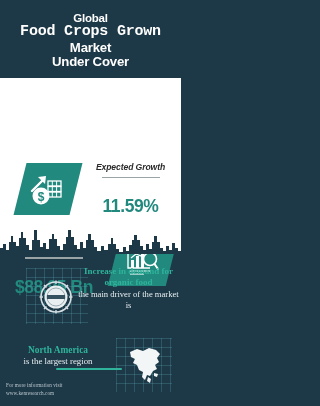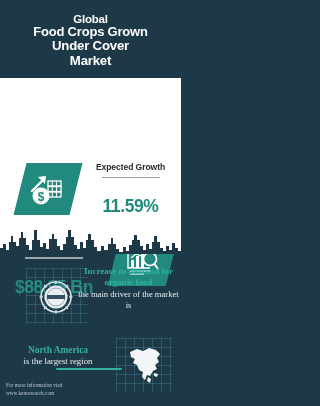--- a/index.html
+++ b/index.html
@@ -27,21 +27,21 @@
   }
   .header .ln {
     color:#ffffff;
     font-weight:bold;
     line-height:1.08;
     text-align:center;
     letter-spacing:-0.2px;
     white-space:nowrap;
   }
   .header .ln.l1 { font-size:11.5px; }
-  .header .ln.l2 { font-size:13px; }
+  .header .ln.l2 { font-size:15px;font-family:Liberation Mono, monospace; }
   .header .ln.l3 { font-size:13.2px; }
   .header .ln.l4 { font-size:13.2px; }
 
   
   .whiteband {
     position:absolute; left:0; top:78px; width:181px; height:154px;
     background:#ffffff;
   }
 
   
@@ -54,21 +54,21 @@
   .para > .glyph { transform:skewX(14deg); display:block; }
 
   .growth-row { position:absolute; left:0; top:82px; width:181px; height:62px; }
   .growth-icon { left:20px; top:3px; width:56px; height:52px; }
   .growth-txt {
     position:absolute; left:82px; top:2px; width:97px;
     text-align:center;
   }
   .growth-txt .cap {
     font-size:8.6px; font-weight:bold; color:#2a2a2a;
-    line-height:1.25; letter-spacing:-0.1px;
+    line-height:1.25; letter-spacing:-0.1px;font-style:italic;
   }
   .rule-gray {
     width:58px; height:1.6px; background:#9aa3a6;
     margin:4px auto 3px auto;
   }
   .bignum {
     font-size:17.5px; font-weight:bold; color:#21897e;
     letter-spacing:-0.4px; line-height:1;margin-top:20px;
   }
 
@@ -130,22 +130,22 @@
   .footer div { color:#b9c7cc; font-size:5.2px; line-height:1.5; letter-spacing:0.05px; }
 </style>
 </head>
 <body>
 
 <div id="infographic">
 
   <div class="header">
     <div class="ln l1">Global</div>
     <div class="ln l2">Food Crops Grown</div>
+    <div class="ln l4">Market</div>
     <div class="ln l3">Under Cover</div>
-    <div class="ln l4">Market</div>
   </div>
 
   <div class="whiteband">
 
     <div class="growth-row">
       <div class="para growth-icon">
         <svg class="glyph" width="40" height="36" viewBox="0 0 40 36">
           <path d="M4 20 L16 8" stroke="#ffffff" stroke-width="2.4" fill="none" stroke-linecap="round"></path>
           <path d="M10 6 L18 5 L17 13 Z" fill="#ffffff"></path>
           <rect x="20" y="10" width="13" height="5" fill="none" stroke="#ffffff" stroke-width="1.3"></rect>

